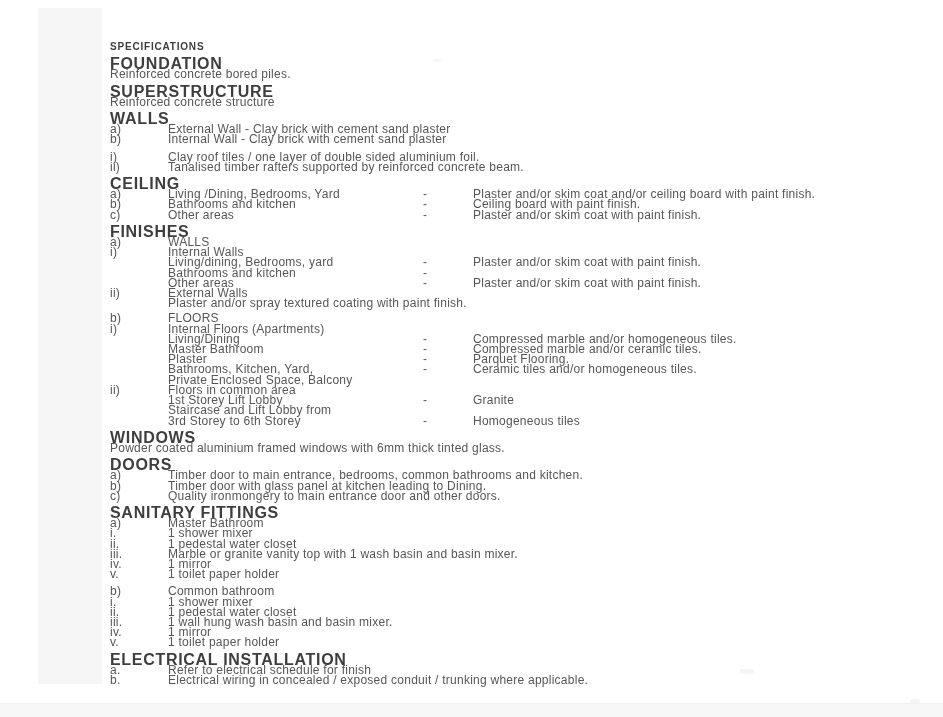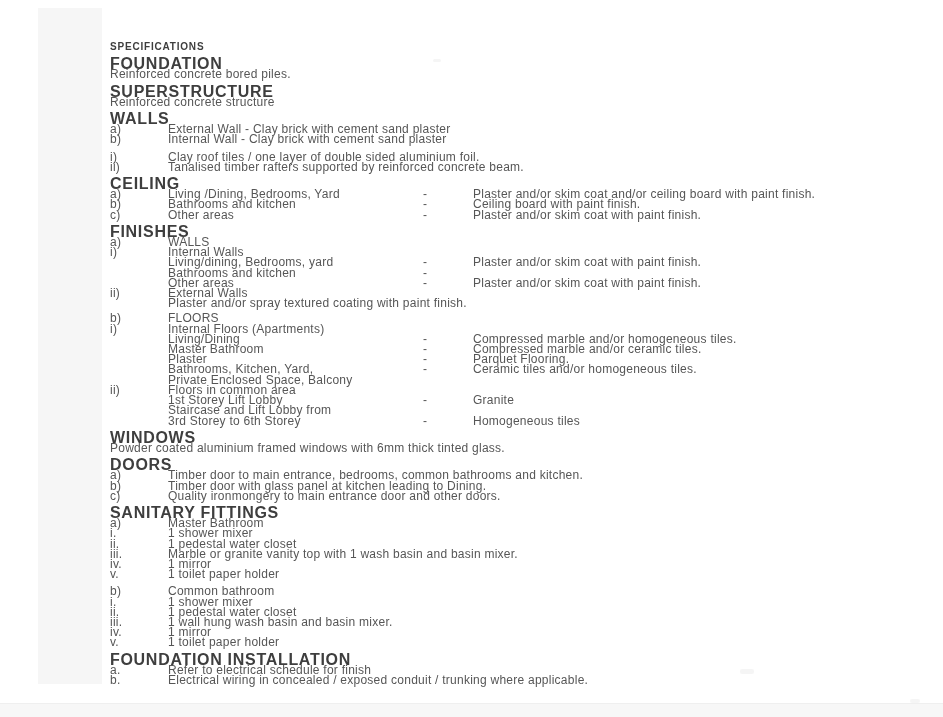--- a/index.html
+++ b/index.html
@@ -287,21 +287,21 @@
         <div class="row">
           <span class="m">iv.</span>
           <span class="t">1 mirror</span>
         </div>
         <div class="row">
           <span class="m">v.</span>
           <span class="t">1 toilet paper holder</span>
         </div>
       </div>
       <div class="section">
-        <div class="heading">FOUNDATION INSTALLATION</div>
+        <div class="heading">ELECTRICAL INSTALLATION</div>
         <div class="row">
           <span class="m">a.</span>
           <span class="t">Refer to electrical schedule for finish</span>
         </div>
         <div class="row">
           <span class="m">b.</span>
           <span class="t">Electrical wiring in concealed / exposed conduit / trunking where applicable.</span>
         </div>
       </div>
     </div>

